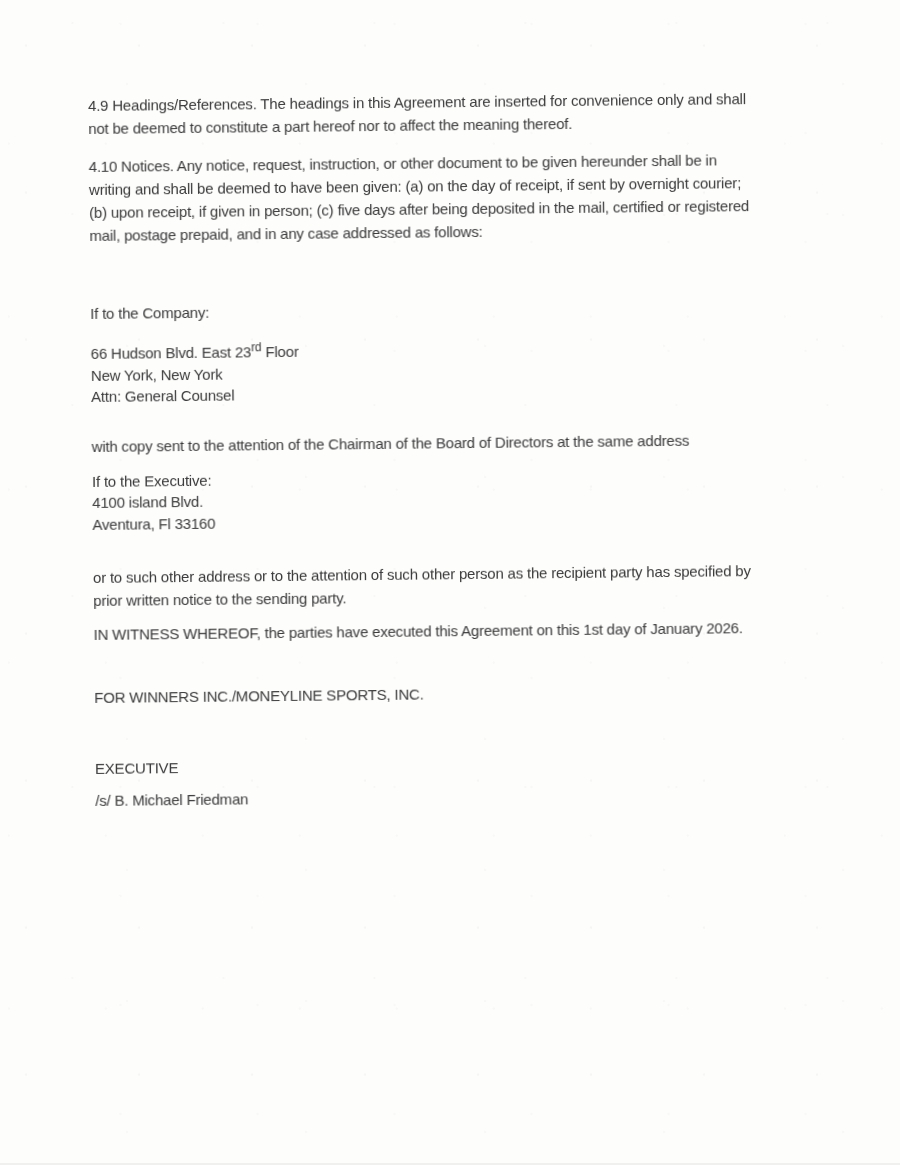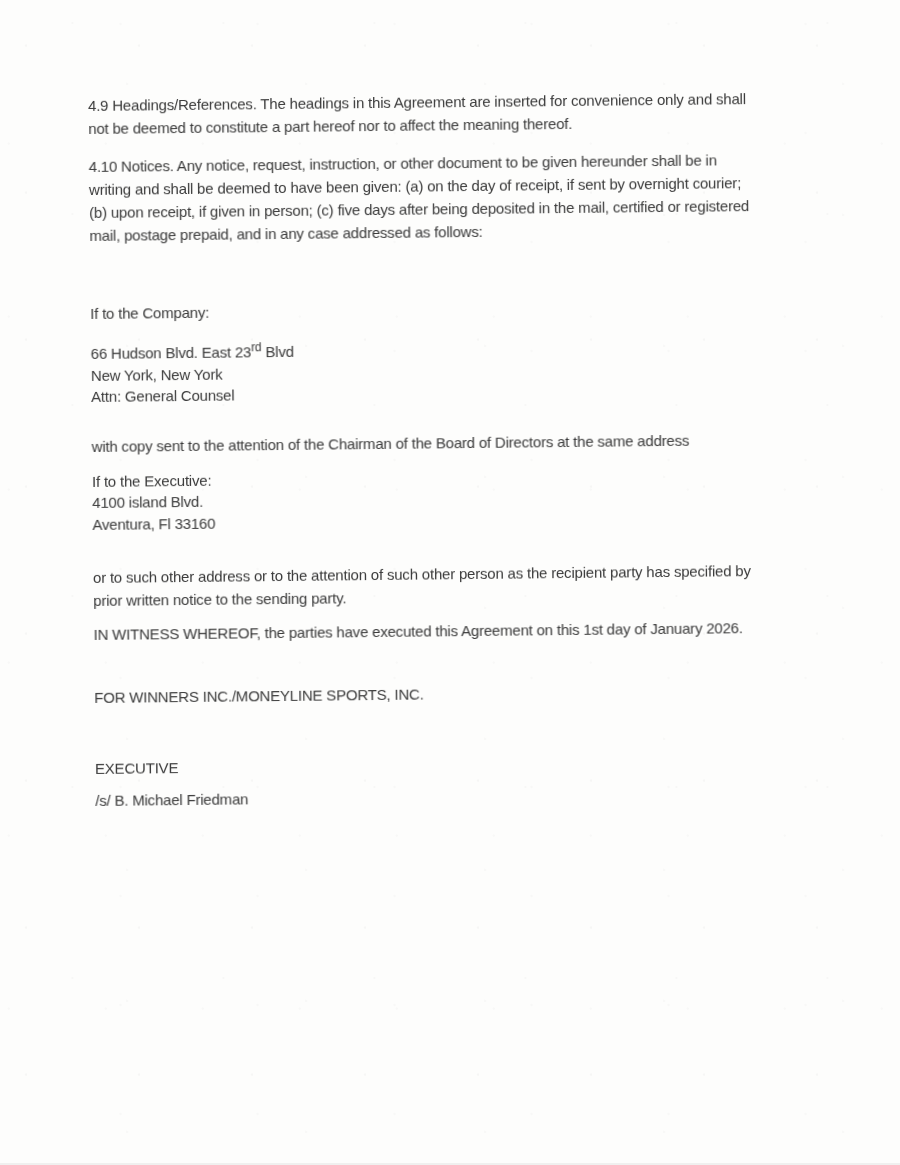--- a/index.html
+++ b/index.html
@@ -72,21 +72,21 @@
 not be deemed to constitute a part hereof nor to affect the meaning thereof.</p>
 
   <p class="para p410">4.10 Notices. Any notice, request, instruction, or other document to be given hereunder shall be in
 writing and shall be deemed to have been given: (a) on the day of receipt, if sent by overnight courier;
 (b) upon receipt, if given in person; (c) five days after being deposited in the mail, certified or registered
 mail, postage prepaid, and in any case addressed as follows:</p>
 
   <p class="para company-label">If to the Company:</p>
 
   <div class="address">
-    <div><span>66 Hudson Blvd. East 23</span><sup class="ord">rd</sup><span> Blvd</span></div>
+    <div><span>66 Hudson Blvd. East 23</span><sup class="ord">rd</sup><span> Floor</span></div>
     <div>New York, New York</div>
     <div>Attn: General Counsel</div>
   </div>
 
   <p class="para copy-note">with copy sent to the attention of the Chairman of the Board of Directors at the same address</p>
 
   <div class="exec-block">
     <div>If to the Executive:</div>
     <div>4100 island Blvd.</div>
     <div>Aventura, Fl 33160</div>

